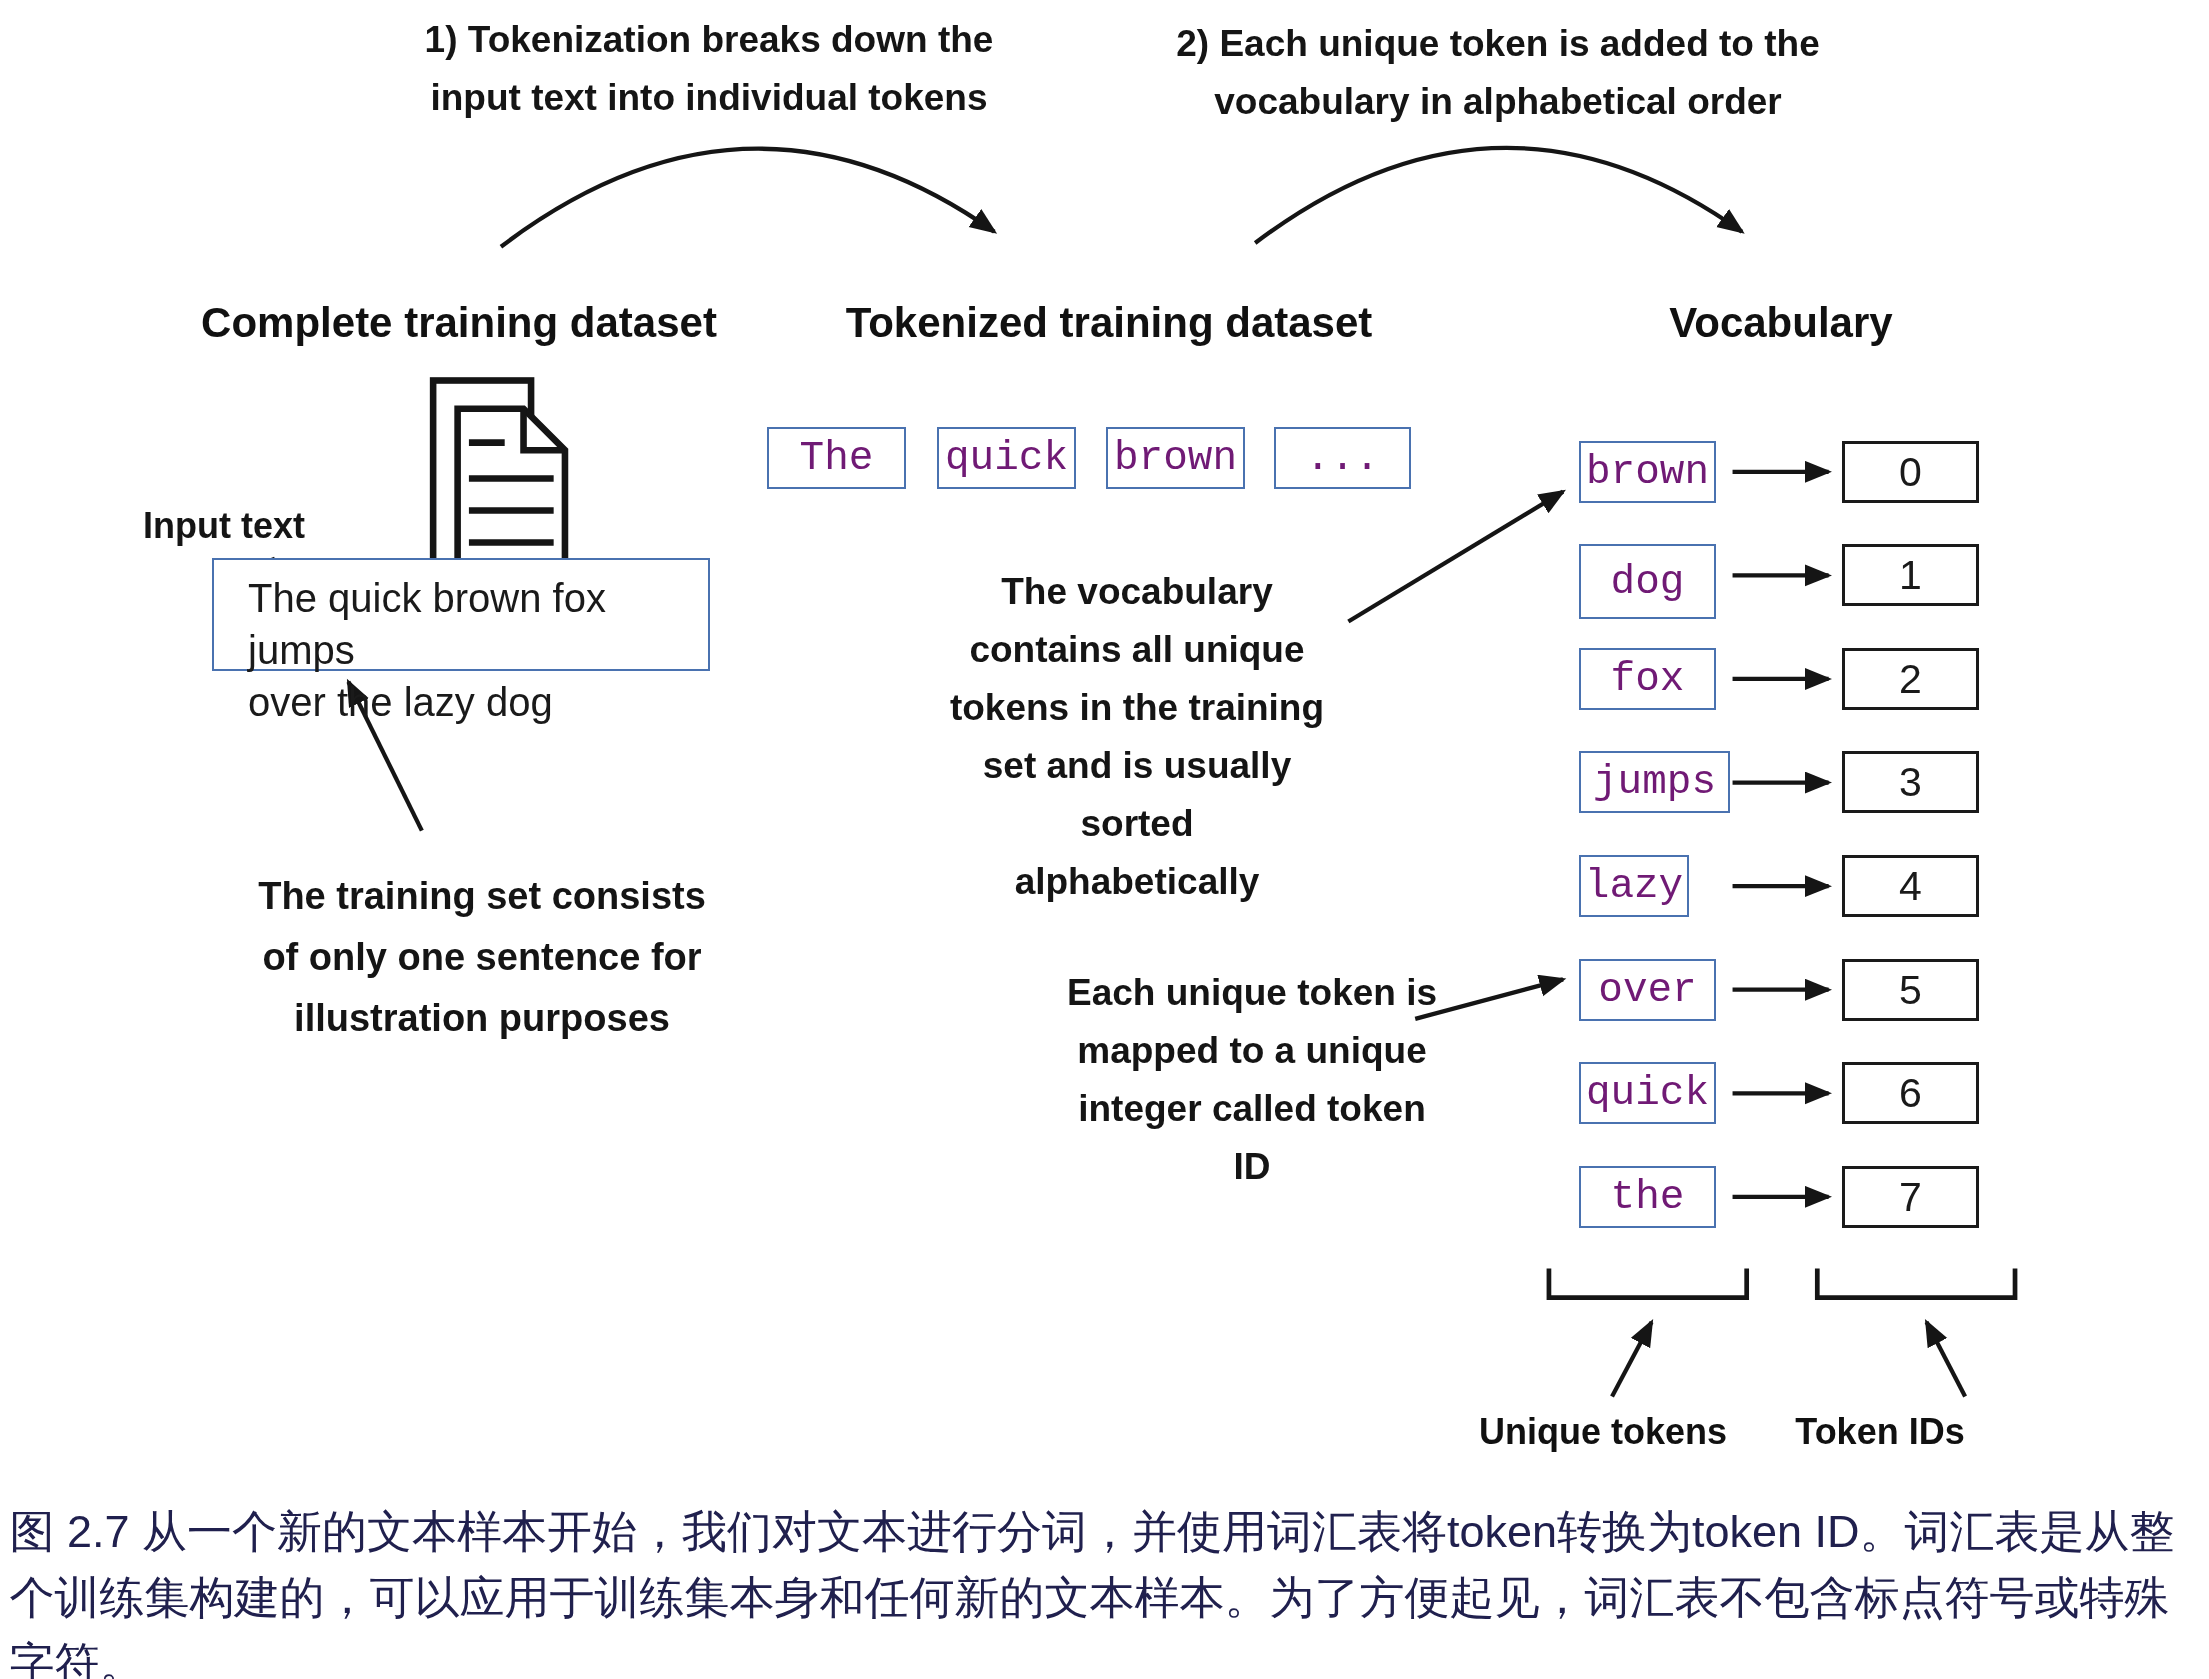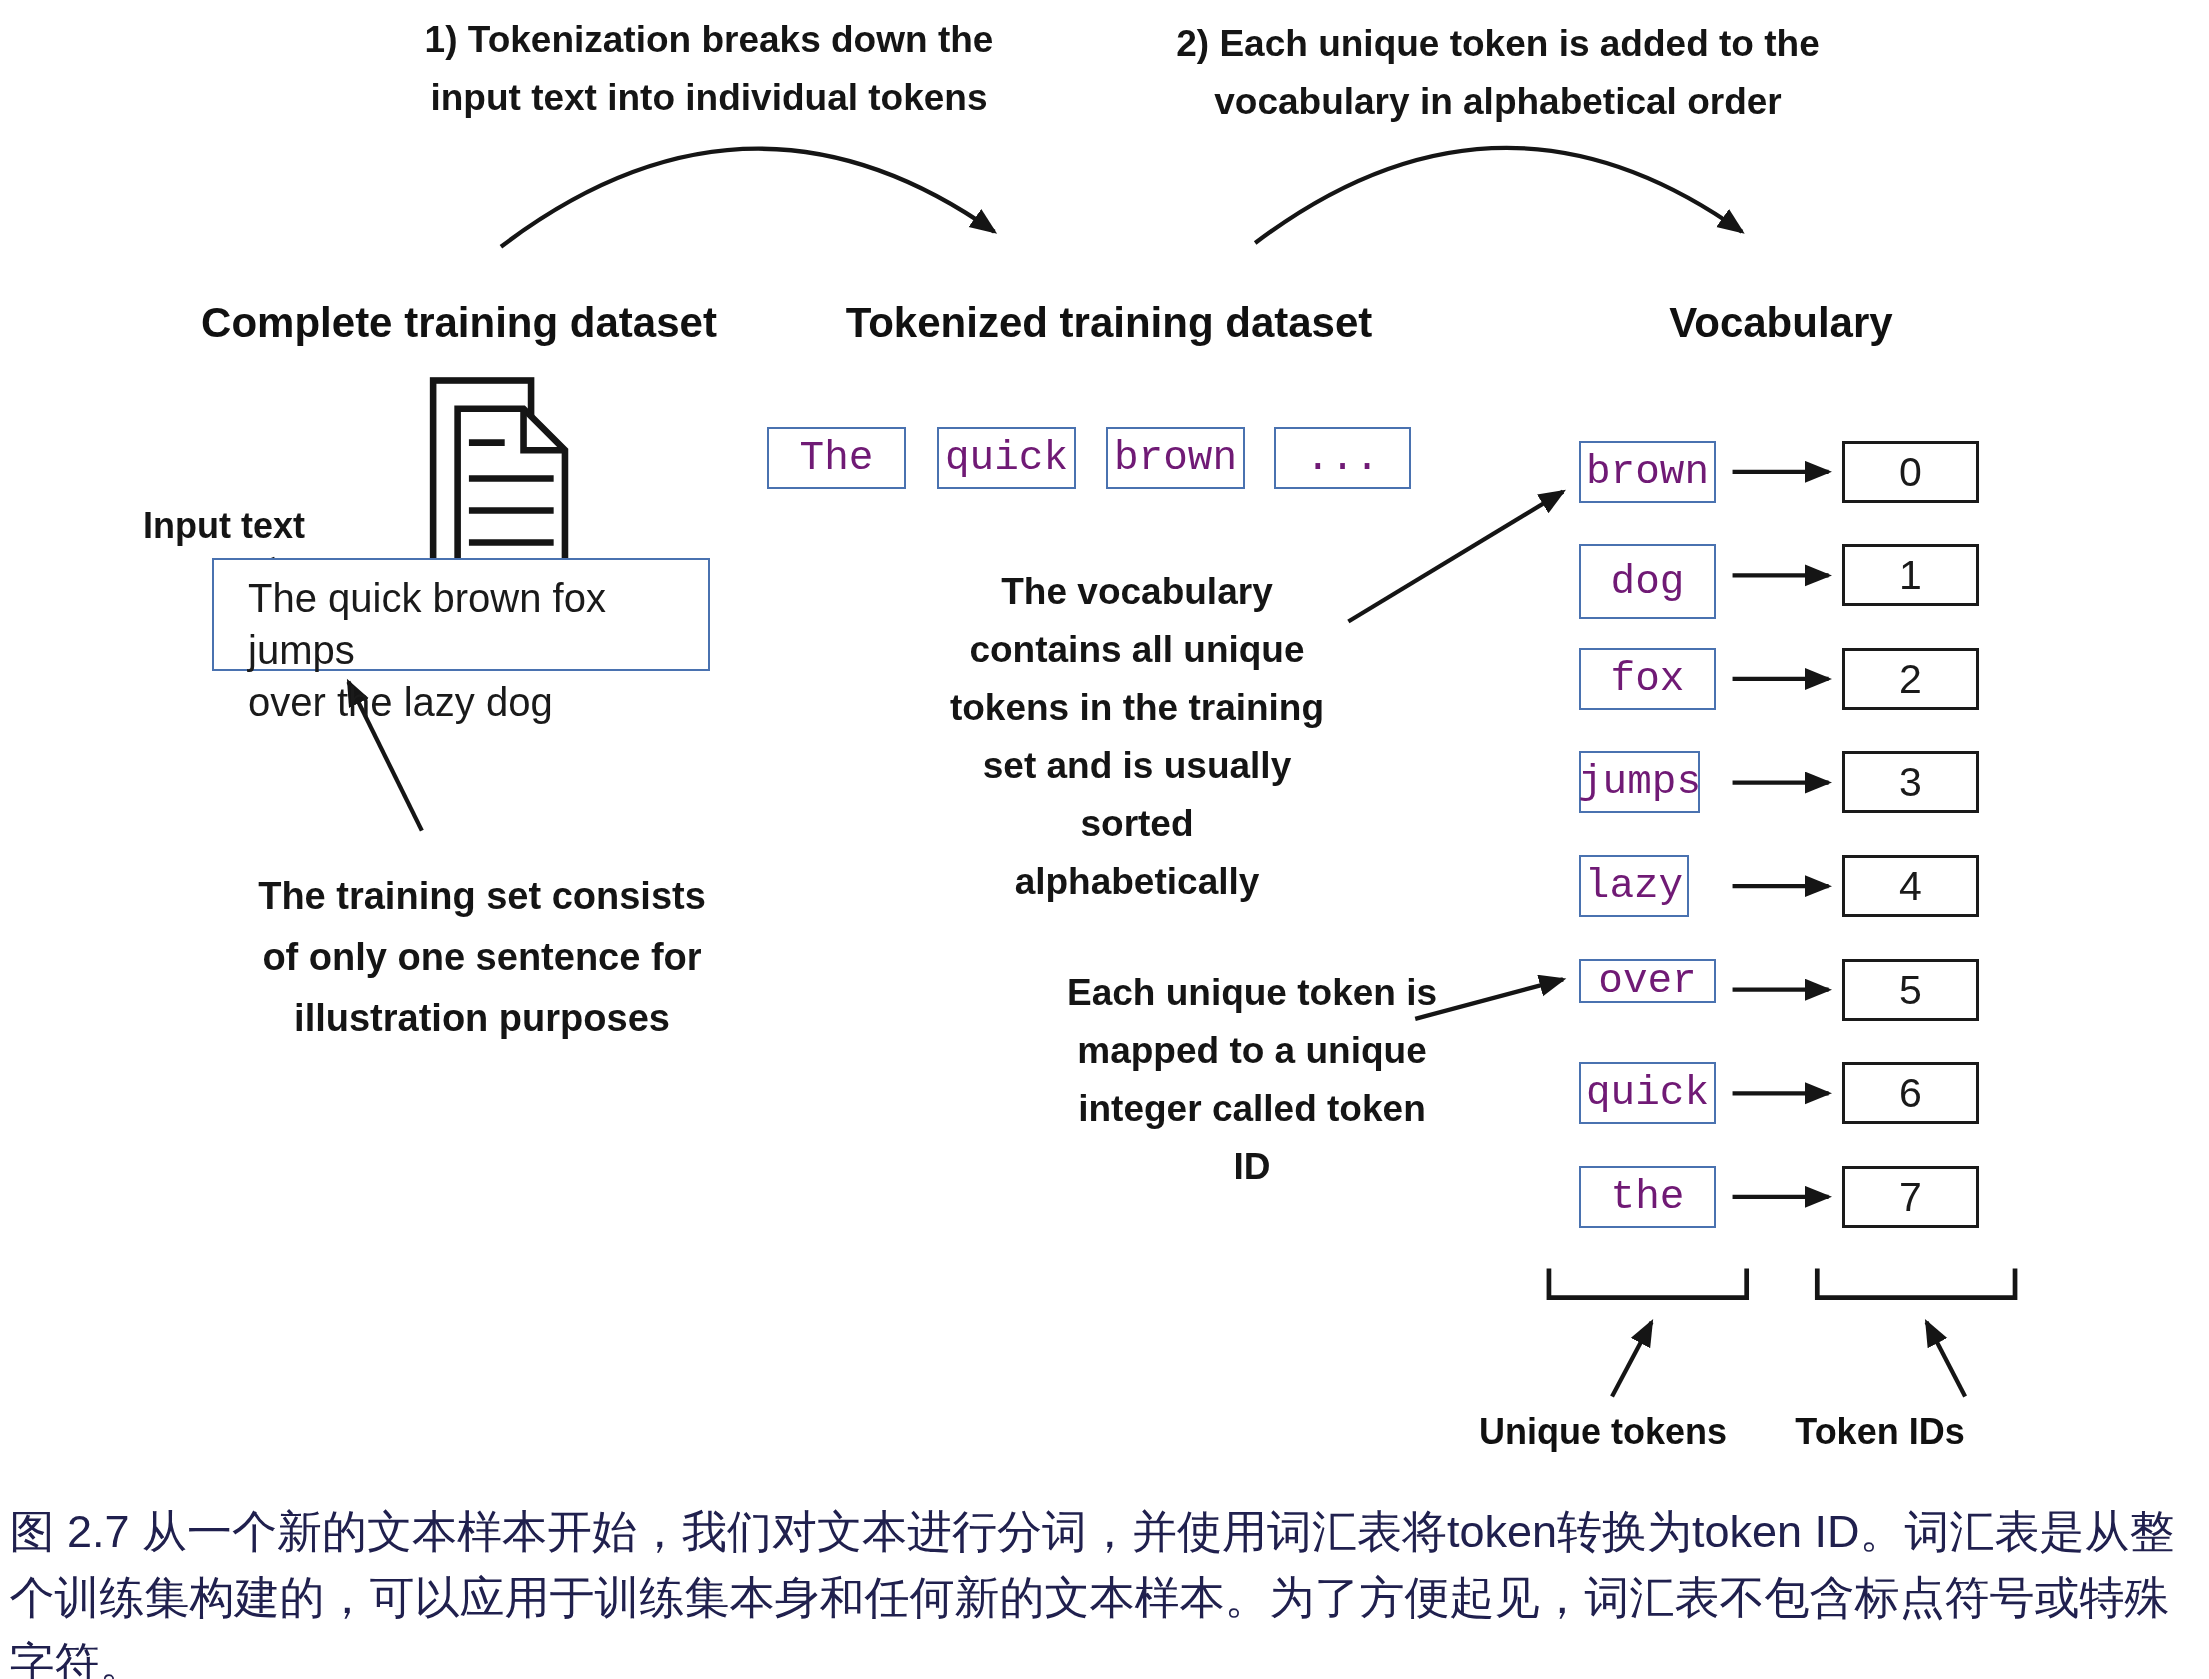--- a/index.html
+++ b/index.html
@@ -125,27 +125,27 @@
 
 <div class="tokenbox" style="left:1579px;top:441px;width:137px;height:62px;">brown</div>
 <div class="idbox" style="left:1842px;top:441px;width:137px;height:62px;">0</div>
 
 <div class="tokenbox" style="left:1579px;top:544px;width:137px;height:75px;">dog</div>
 <div class="idbox" style="left:1842px;top:544px;width:137px;height:62px;">1</div>
 
 <div class="tokenbox" style="left:1579px;top:648px;width:137px;height:62px;">fox</div>
 <div class="idbox" style="left:1842px;top:648px;width:137px;height:62px;">2</div>
 
-<div class="tokenbox" style="left:1579px;top:751px;width:121px;height:62px;">jumps</div>
+<div class="tokenbox" style="left:1579px;top:751px;width:151px;height:62px;">jumps</div>
 <div class="idbox" style="left:1842px;top:751px;width:137px;height:62px;">3</div>
 
 <div class="tokenbox" style="left:1579px;top:855px;width:110px;height:62px;">lazy</div>
 <div class="idbox" style="left:1842px;top:855px;width:137px;height:62px;">4</div>
 
-<div class="tokenbox" style="left:1579px;top:959px;width:137px;height:44px;">over</div>
+<div class="tokenbox" style="left:1579px;top:959px;width:137px;height:62px;">over</div>
 <div class="idbox" style="left:1842px;top:959px;width:137px;height:62px;">5</div>
 
 <div class="tokenbox" style="left:1579px;top:1062px;width:137px;height:62px;">quick</div>
 <div class="idbox" style="left:1842px;top:1062px;width:137px;height:62px;">6</div>
 
 <div class="tokenbox" style="left:1579px;top:1166px;width:137px;height:62px;">the</div>
 <div class="idbox" style="left:1842px;top:1166px;width:137px;height:62px;">7</div>
 
 <div class="abs centered footlbl" style="left:1603px;top:1411px;">Unique tokens</div>
 <div class="abs centered footlbl" style="left:1880px;top:1411px;">Token IDs</div>

